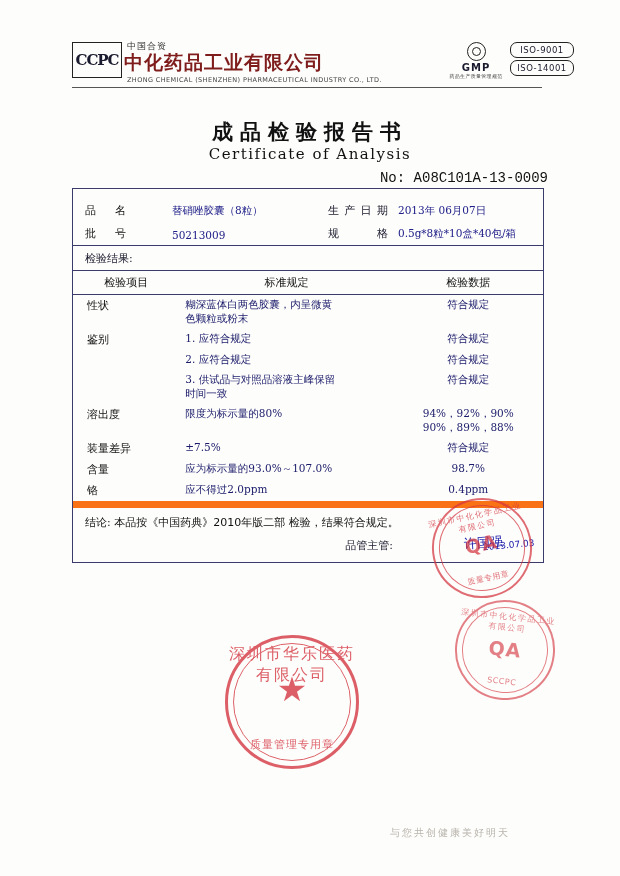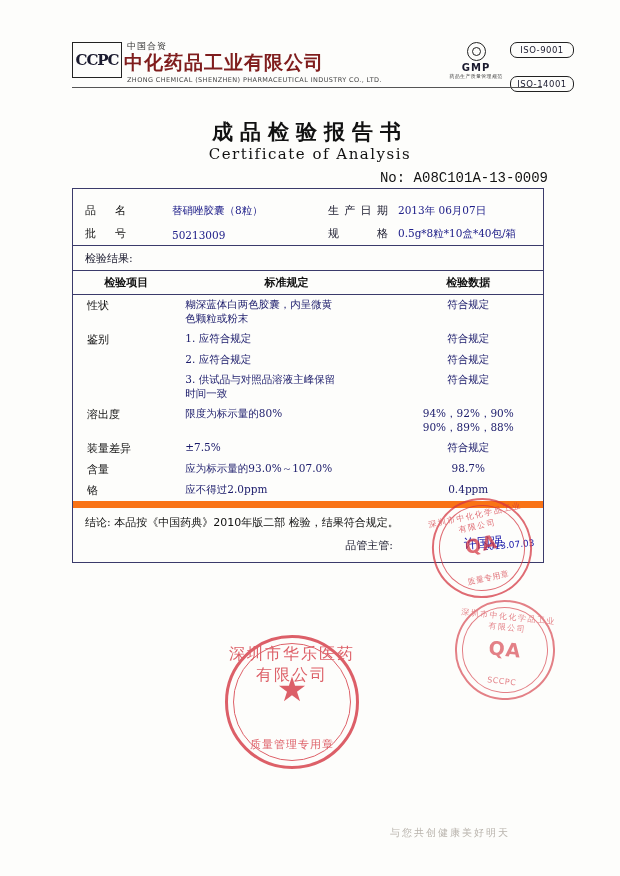--- a/index.html
+++ b/index.html
@@ -120,21 +120,21 @@
     top: 2px;
   }
   .iso-pill {
     width: 62px;
     height: 14px;
     border: 1.2px solid #222;
     border-radius: 7px;
     font-size: 8.5px;
     line-height: 14px;
     text-align: center;
-    margin-bottom: 18px;
+    margin-bottom: 2px;
     letter-spacing: .5px;
     font-family: "DejaVu Sans", "Liberation Sans", sans-serif;
   }
 
   
   .title-cn {
     position: absolute;
     left: 0; right: 0;
     top: 118px;
     text-align: center;
@@ -222,21 +222,21 @@
     border-bottom: 1px solid #3b3b6b;
   }
 
   
   .rtable {
     width: 100%;
     border-collapse: collapse;
     font-size: 10.5px;
   }
   .rtable th {
-    font-weight: bold;
+    font-weight: normal;
     font-size: 11px;
     padding: 4px 0 4px 0;
     border-bottom: 1px solid #3b3b6b;
     color: #111;
   }
   .rtable td {
     padding: 3px 4px;
     vertical-align: top;
     color: #1b1b6b;
     font-family: "DejaVu Serif", "Liberation Serif", serif;

